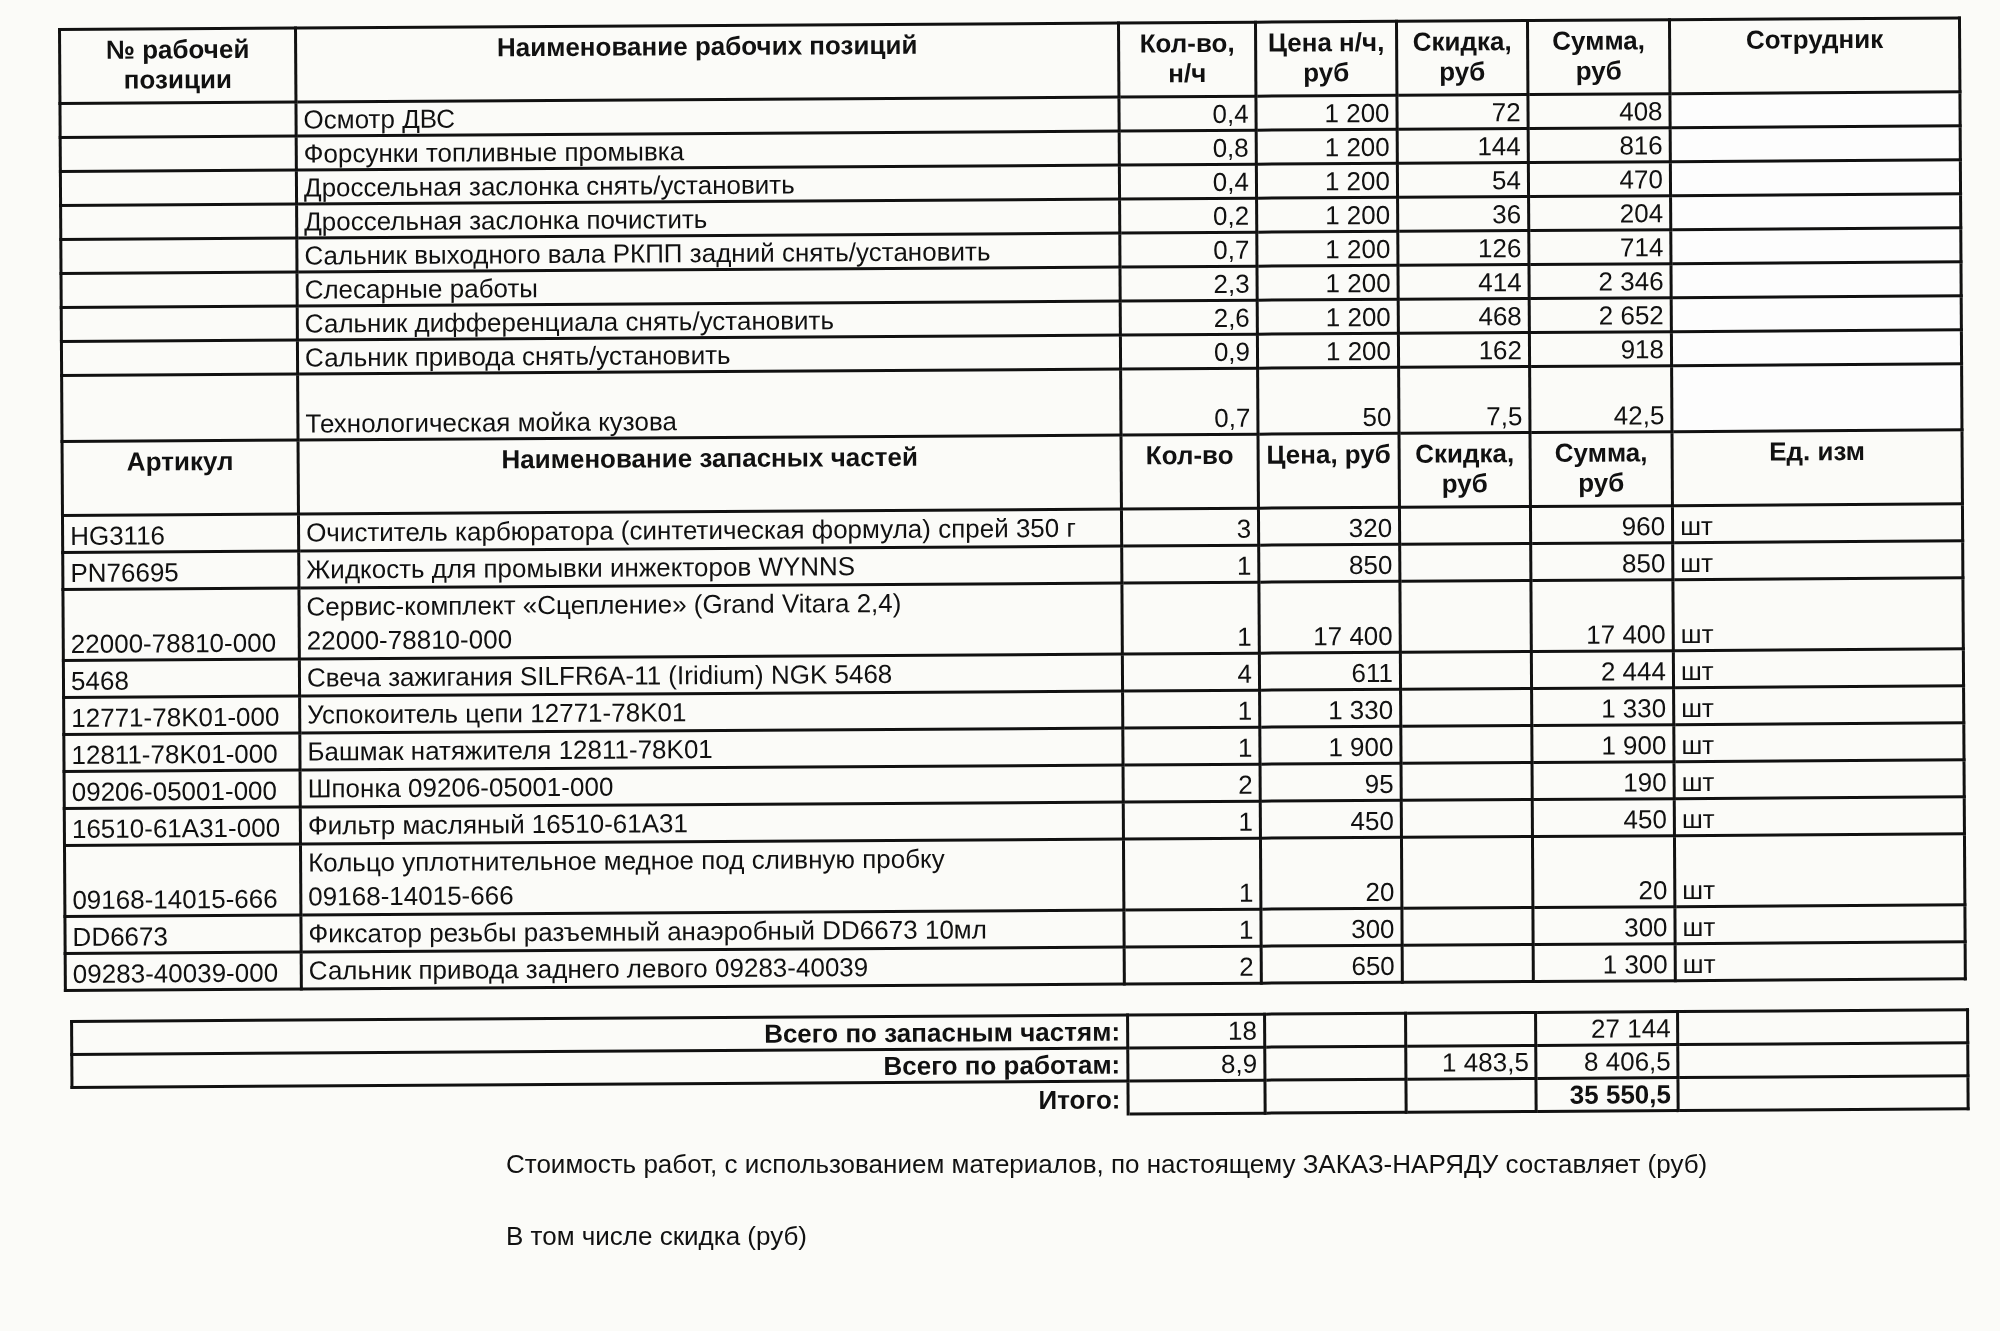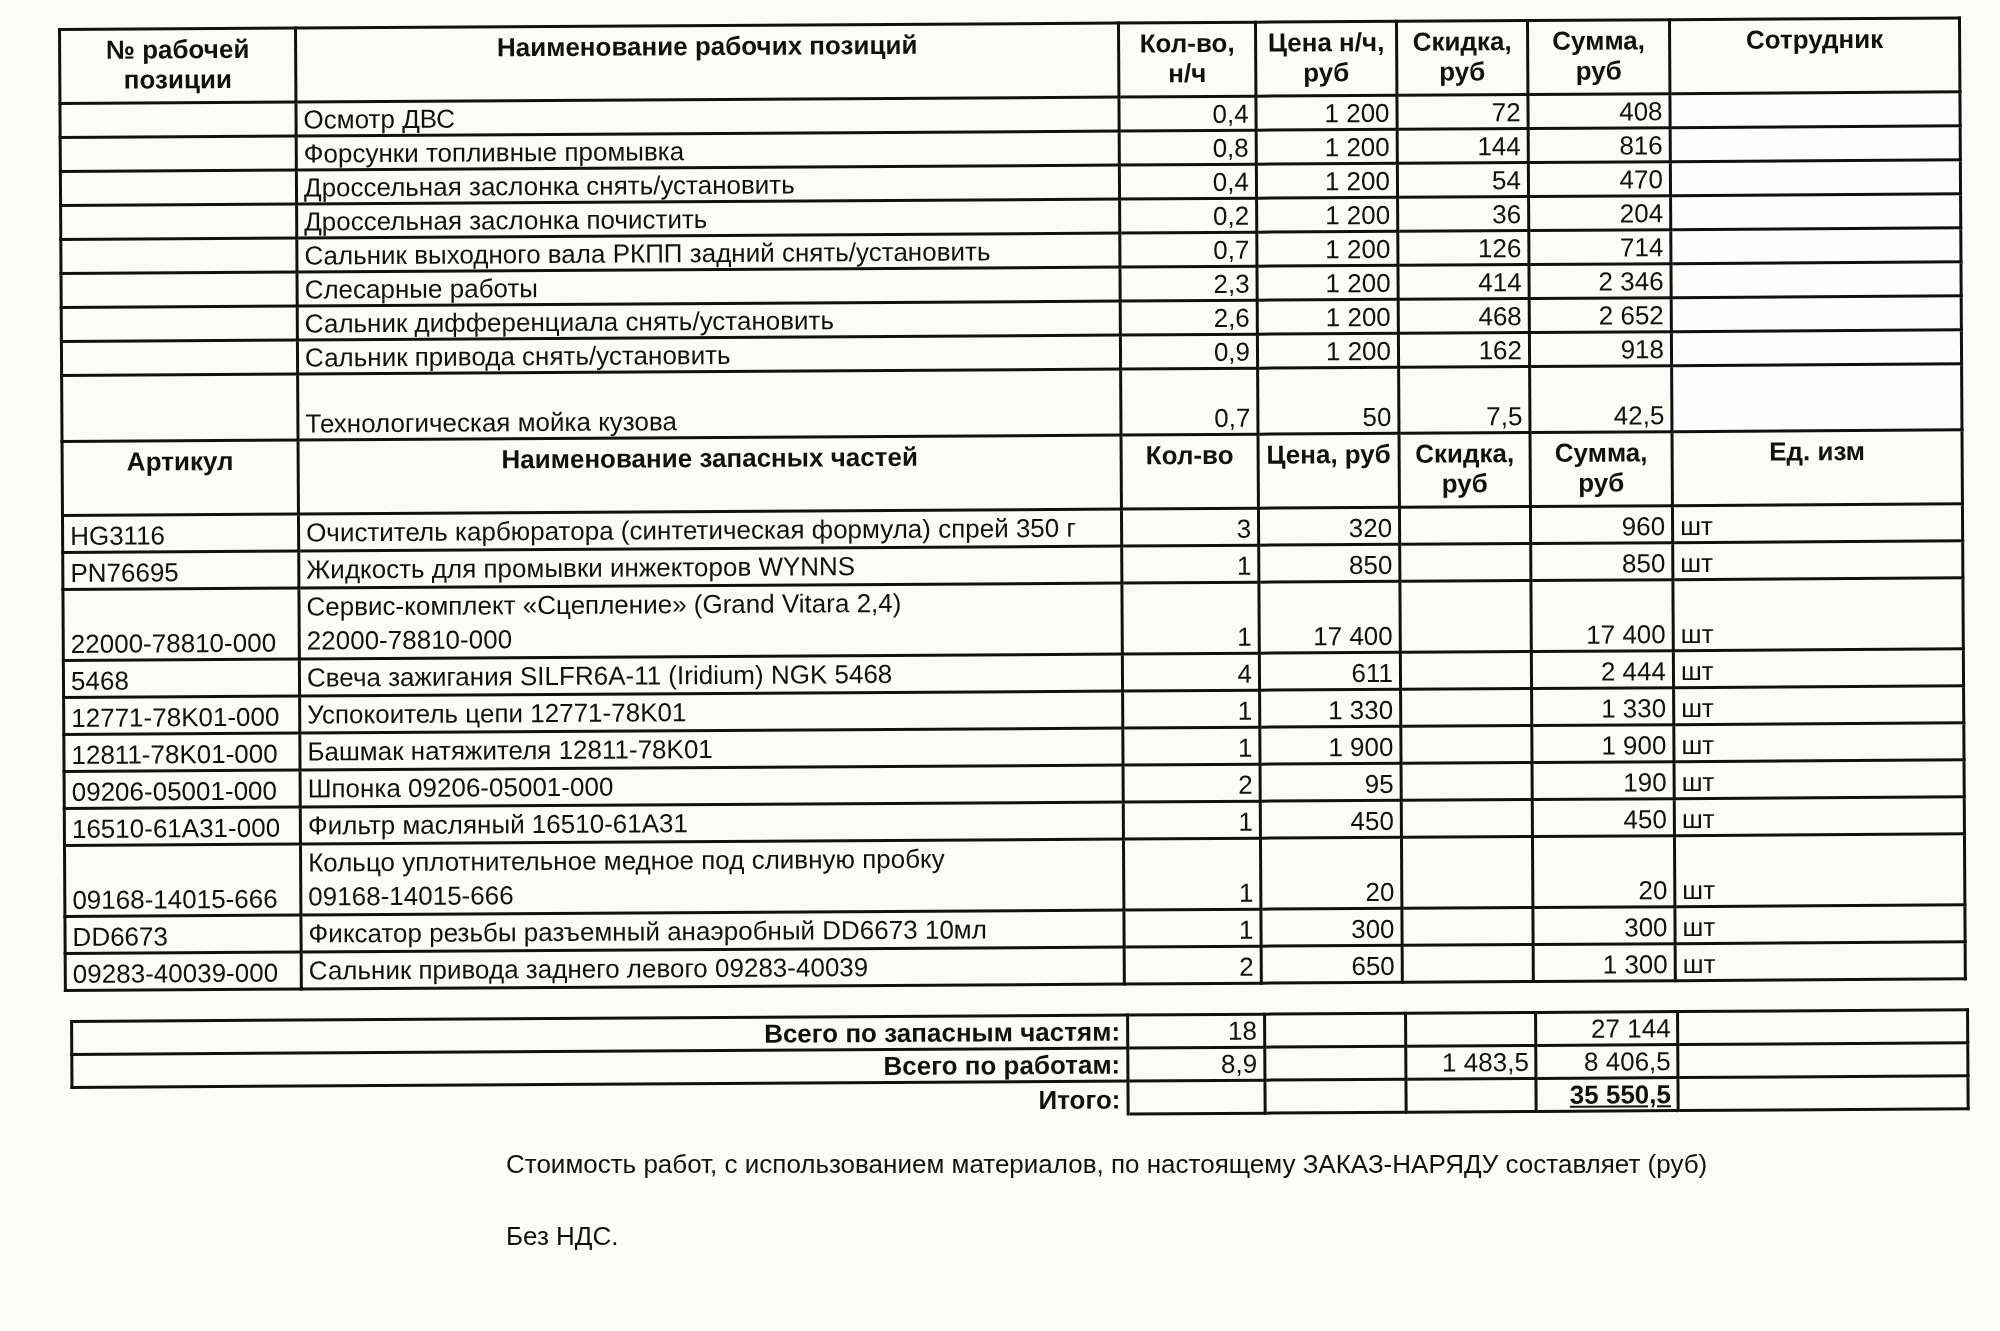--- a/index.html
+++ b/index.html
@@ -15,21 +15,21 @@
   td.left { text-align:left; }
   td.wrap { white-space:normal; line-height:34px; }
   td.emp { background:#fdfdfd; }
   .main col.c1 { width:236px; } .main col.c2 { width:823px; } .main col.c3 { width:137px; }
   .main col.c4 { width:141px; } .main col.c5 { width:131px; } .main col.c6 { width:142px; } .main col.c7 { width:290px; }
   .totals { margin-top:28px; margin-left:6px; }
   .totals col.t1 { width:1057px; } .totals col.t2 { width:137px; } .totals col.t3 { width:141px; }
   .totals col.t4 { width:131px; } .totals col.t5 { width:142px; } .totals col.t6 { width:290px; }
   .totals td { height:30px; line-height:30px; }
   .totals td.lbl { text-align:right; font-weight:bold; }
-  .totals td.bold { font-weight:bold;text-decoration:underline; }
+  .totals td.bold { font-weight:bold; }
   .footer { position:absolute; left:506px; top:1112px; font-size:26px; line-height:40px; }
   .footer div { white-space:nowrap;margin-top:32px; }
 </style>
 </head>
 <body>
 
 <div class="sheet">
   <table class="main">
     <colgroup>
         <col class="c1">
@@ -305,14 +305,14 @@
       <td class="num"></td>
       <td class="num bold">35 550,5</td>
       <td></td>
     </tr>
   </tbody>
     </table>
 </div>
 
 <div class="footer">
   <div>Стоимость работ, с использованием материалов, по настоящему ЗАКАЗ-НАРЯДУ составляет (руб)</div>
-  <div>Без НДС.</div>
+  <div>В том числе скидка (руб)</div>
 </div>
 
 </body></html>

